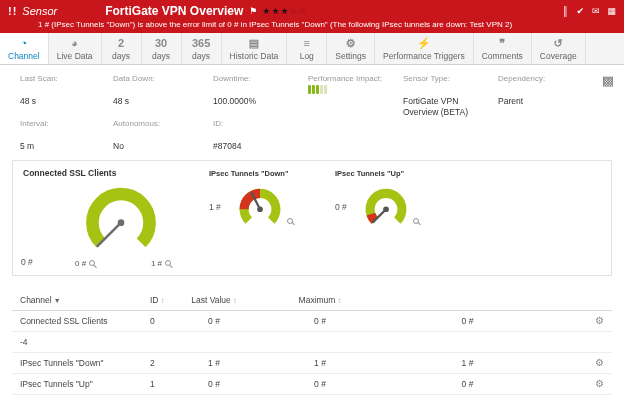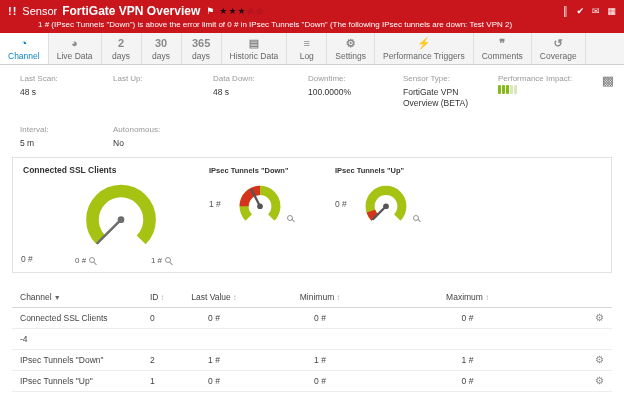--- a/index.html
+++ b/index.html
@@ -3,44 +3,44 @@
 <meta charset="utf-8">
 <style>
   * { box-sizing: border-box; margin: 0; padding: 0; }
   html,body { width:624px; height:402px; overflow:hidden; background:#fff;
     font-family:"Liberation Sans", sans-serif; color:#333; }
 
   
   .hdr { background:#c9161d; color:#fff; padding:4px 8px 3px; }
   .hdr-top { display:flex; align-items:center; gap:5px; }
   .hdr-status { font-weight:bold; font-size:11px; letter-spacing:1px; }
-  .hdr-kind { font-size:11px; }
-  .hdr-title { font-weight:bold; font-size:12px; }
+  .hdr-kind { font-style:italic; font-size:11px; }
+  .hdr-title { font-weight:bold; font-size:12px;margin-left:43px; }
   .hdr-flag { font-size:9px; margin-left:1px; }
   .stars { font-size:9px; letter-spacing:1px; }
   .stars .on { color:#241012; }
   .stars .off { color:rgba(40,5,8,.45); }
   .hdr-actions { margin-left:auto; display:flex; gap:8px; font-size:9px; }
   .hdr-actions span { cursor:pointer; }
   .hdr-err { font-size:8px; padding:2px 0 1px 30px; white-space:nowrap; }
 
   
   .tabs { display:flex; background:#f4f4f4; border-bottom:1px solid #cfcfcf; }
   .tab { padding:4px 8px 3px; text-align:center; color:#666; font-size:8.5px;
     border-right:1px solid #e0e0e0; cursor:pointer; min-width:40px; }
   .tab .icn { display:block; font-size:11px; line-height:13px; height:13px;
     color:#8a8a8a; font-weight:bold; margin-bottom:1px; }
   .tab.active { background:#fff; color:#0b84c4; }
   .tab.active .icn { color:#0b84c4; }
 
   
   .info { position:relative; padding:9px 28px 6px 20px; display:grid;
-    grid-template-columns:93px 100px 95px 95px 95px 1fr; row-gap:17px; background:#fff; }
+    grid-template-columns:93px 100px 95px 95px 95px 1fr; row-gap:2px; background:#fff; }
   .cell .lb { color:#999; font-size:8px; }
-  .cell .vl { color:#333; font-size:8.5px; margin-top:4px; max-width:88px; line-height:1.25; }
+  .cell .vl { color:#333; font-size:8.5px; margin-top:13px; max-width:88px; line-height:1.25; }
   .impact { display:flex; gap:1px; align-items:flex-end; height:9px; margin-top:2px; }
   .impact i { width:3px; display:block; border-radius:1px; }
   .impact .f { background:#86b817; height:9px; }
   .impact .e { background:#d9e5bb; height:9px; }
   .barcode { position:absolute; right:10px; top:8px; font-size:13px; color:#777; cursor:pointer; }
 
   
   .gpanel { position:relative; margin:2px 12px 0; border:1px solid #e2e2e2;
     height:116px; display:flex; padding:7px 10px; background:#fff; }
   .big-area { width:182px; position:relative; }
@@ -140,53 +140,57 @@
     <span>Coverage</span>
   </div>
 </div>
 
 <div class="info">
   <div class="cell">
     <div class="lb">Last Scan:</div>
     <div class="vl">48 s</div>
   </div>
   <div class="cell">
-    <div class="lb">Last Up:</div>
-    <div class="vl"></div>
-  </div>
-  <div class="cell">
     <div class="lb">Data Down:</div>
     <div class="vl">48 s</div>
   </div>
   <div class="cell">
     <div class="lb">Downtime:</div>
     <div class="vl">100.0000%</div>
   </div>
 
-  <div class="cell">
-    <div class="lb">Sensor Type:</div>
-    <div class="vl">FortiGate VPN Overview (BETA)</div>
-  </div>
   <div class="cell">
     <div class="lb">Performance Impact:</div>
     <div class="impact">
       <i class="f"></i>
         <i class="f"></i>
         <i class="f"></i>
         <i class="e"></i>
         <i class="e"></i>
     </div>
   </div>
   <div class="cell">
+    <div class="lb">Sensor Type:</div>
+    <div class="vl">FortiGate VPN Overview (BETA)</div>
+  </div>
+  <div class="cell">
+    <div class="lb">Dependency:</div>
+    <div class="vl">Parent</div>
+  </div>
+  <div class="cell">
     <div class="lb">Interval:</div>
     <div class="vl">5 m</div>
   </div>
   <div class="cell">
     <div class="lb">Autonomous:</div>
     <div class="vl">No</div>
+  </div>
+  <div class="cell">
+    <div class="lb">ID:</div>
+    <div class="vl">#87084</div>
   </div>
   <span class="barcode">▩</span>
 </div>
 
 <div class="gpanel">
   <div class="big-area">
     <div class="big-title">Connected SSL Clients</div>
     <svg class="big" viewBox="0 0 100 100">
       <path d="M 26 76 A 34 34 0 1 1 74 76" fill="none" stroke="#a6c313" stroke-width="15"></path>
       <line x1="50" y1="52" x2="22" y2="80" stroke="#6e6e6e" stroke-width="3" stroke-linecap="round"></line>
@@ -232,21 +236,20 @@
       <span class="mag"></span>
     </div>
   </div>
 </div>
 
 <div class="table">
   <div class="t-head">
     <span class="hcell"><span>Channel</span><span class="sort-a">▼</span></span>
     <span class="hcell"><span>ID</span><span class="sort-i">↕</span></span>
     <span class="hcell num"><span>Last Value</span><span class="sort-i">↕</span></span>
-    <span class="hcell num"><span>Minimum</span><span class="sort-i">↕</span></span>
     <span class="hcell num"><span>Maximum</span><span class="sort-i">↕</span></span>
     <span></span>
   </div>
 
   <div class="t-row">
     <span>Connected SSL Clients</span>
     <span>0</span>
     <span class="num">0 #</span>
     <span class="num">0 #</span>
     <span class="num">0 #</span>

